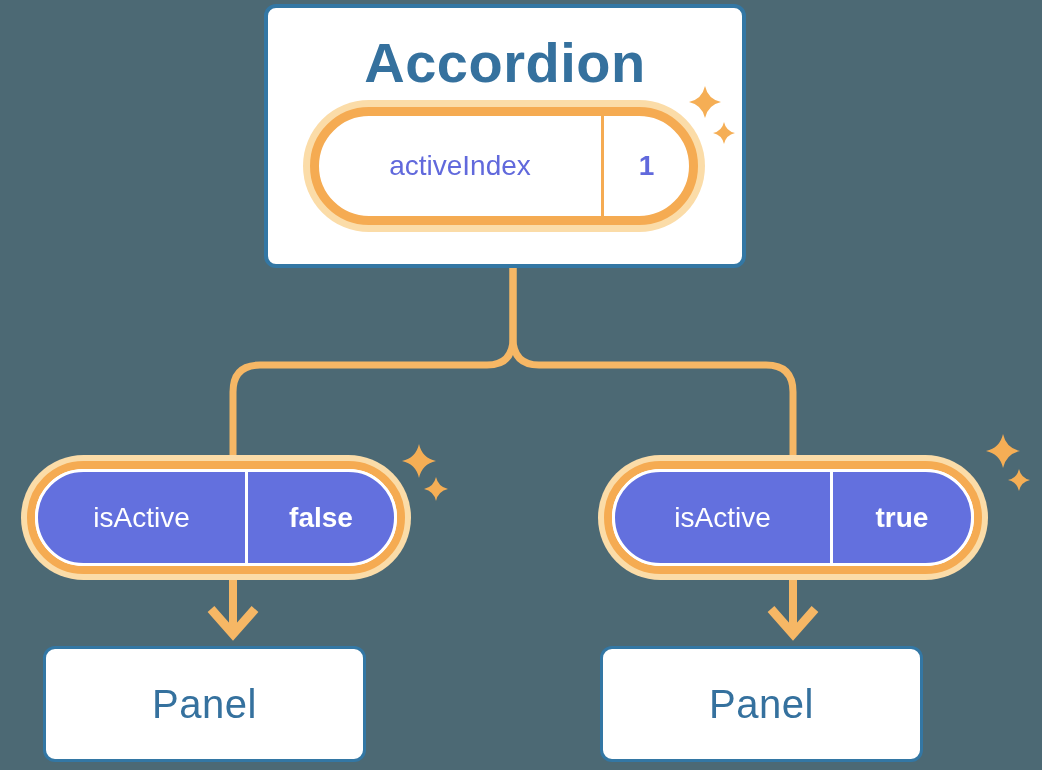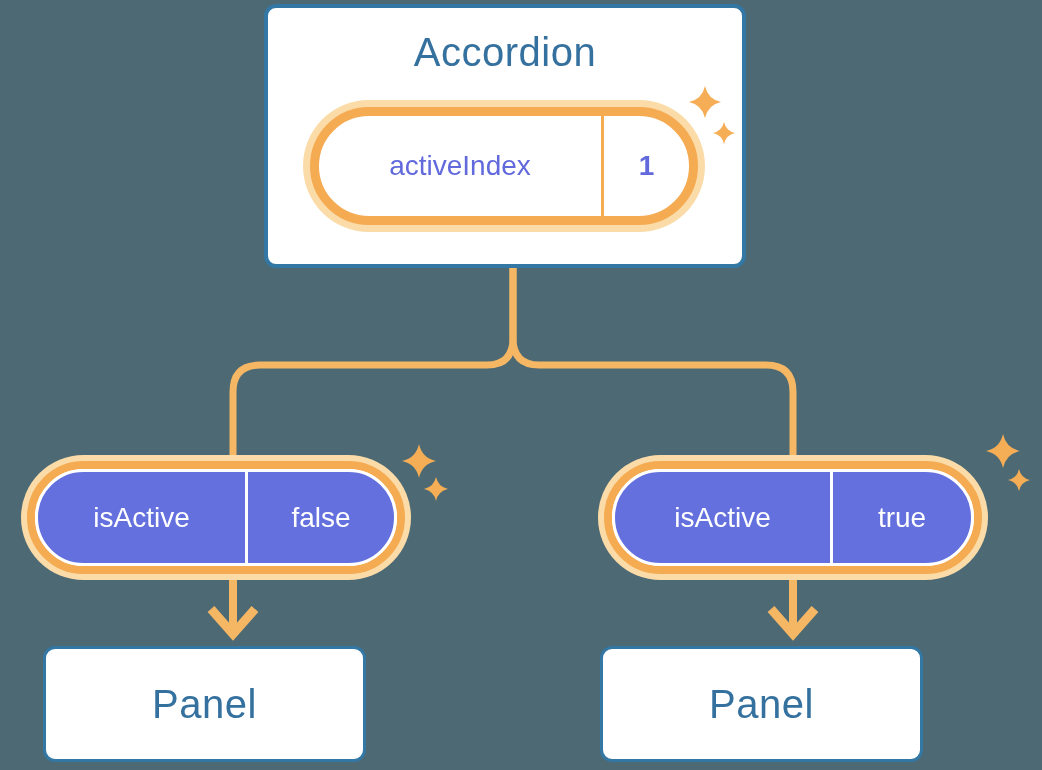--- a/index.html
+++ b/index.html
@@ -19,22 +19,22 @@
     background:#FFFFFF;
     border:4px solid #3377A4;
     border-radius:12px;
     box-sizing:border-box;
     z-index:2;
   }
   .accordion-card{left:264px;top:4px;width:482px;height:264px;}
   .card-title{
     text-align:center;
     margin-top:22px;
-    font-size:40px;
-    font-weight:400;
+    font-size:56px;
+    font-weight:700;
     color:#35719E;
     letter-spacing:0.5px;
   }
   .panel-card{
     top:646px;width:323px;height:116px;
     border-width:3px;
     display:flex;align-items:center;justify-content:center;
     font-size:40px;font-weight:500;color:#35719E;
     letter-spacing:0.5px;
   }
@@ -82,21 +82,21 @@
     border-radius:999px;
     display:flex;
     overflow:hidden;
   }
   .prop-cell{
     display:flex;align-items:center;justify-content:center;
     font-size:28px;color:#FFFFFF;
   }
   .prop-pill-left .prop-cell.label{width:207px;}
   .prop-pill-right .prop-cell.label{width:215px;}
-  .prop-cell.value{flex:1;font-weight:400;}
+  .prop-cell.value{flex:1;font-weight:700;}
   .divider-white{width:3px;background:#FFFFFF;height:100%;}
 </style>
 </head>
 <body>
 
 <div class="canvas">
 
   <svg class="layer connector-layer" viewBox="0 0 1042 770">
     <g stroke="#F6B765" fill="none">
       <path stroke-width="7" d="M 233 458 L 233 392 Q 233 365 260 365 L 487 365 Q 513 365 513 338 L 513 266"></path>

